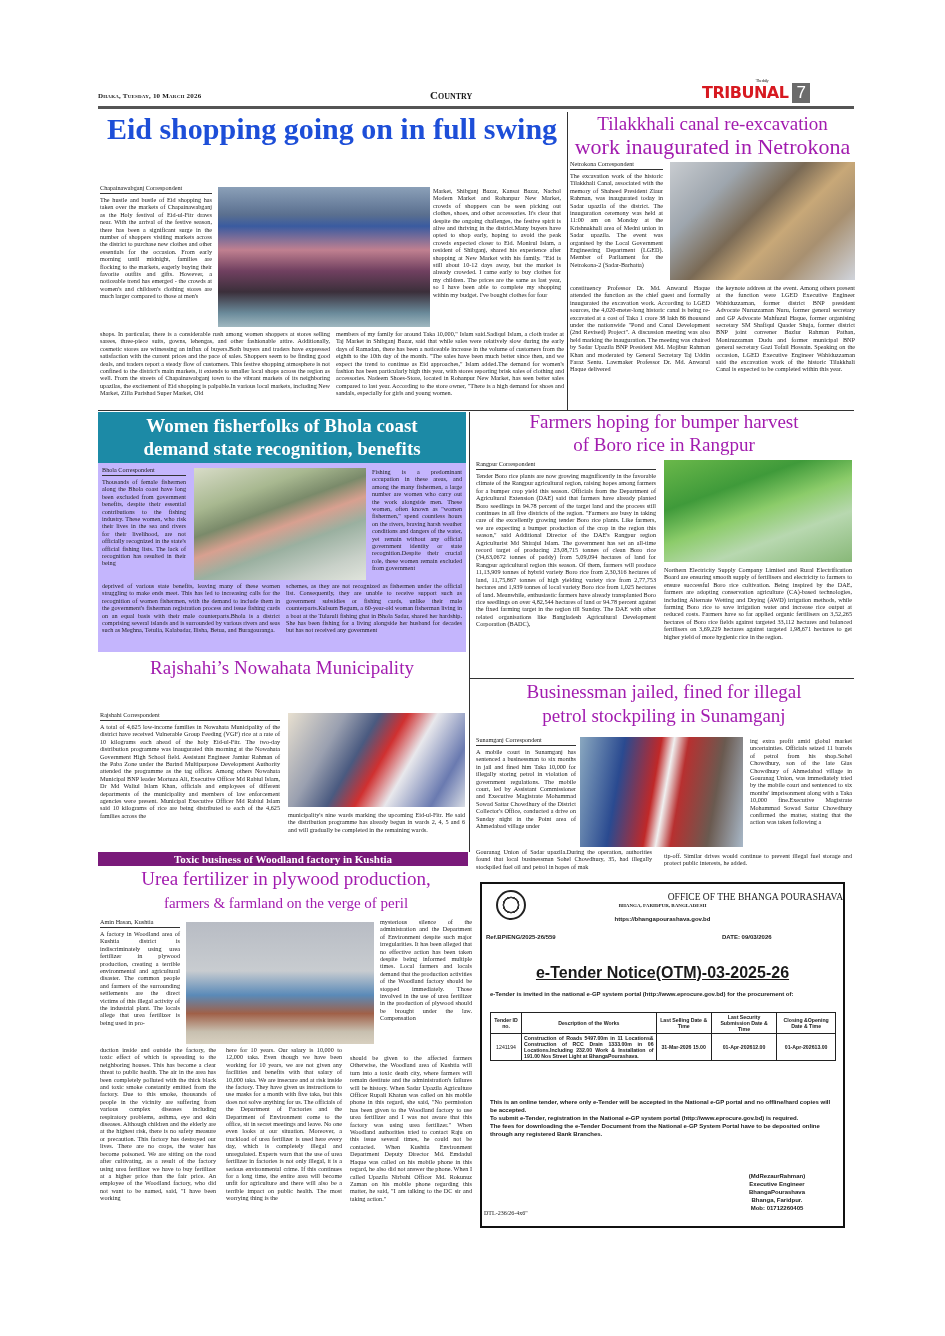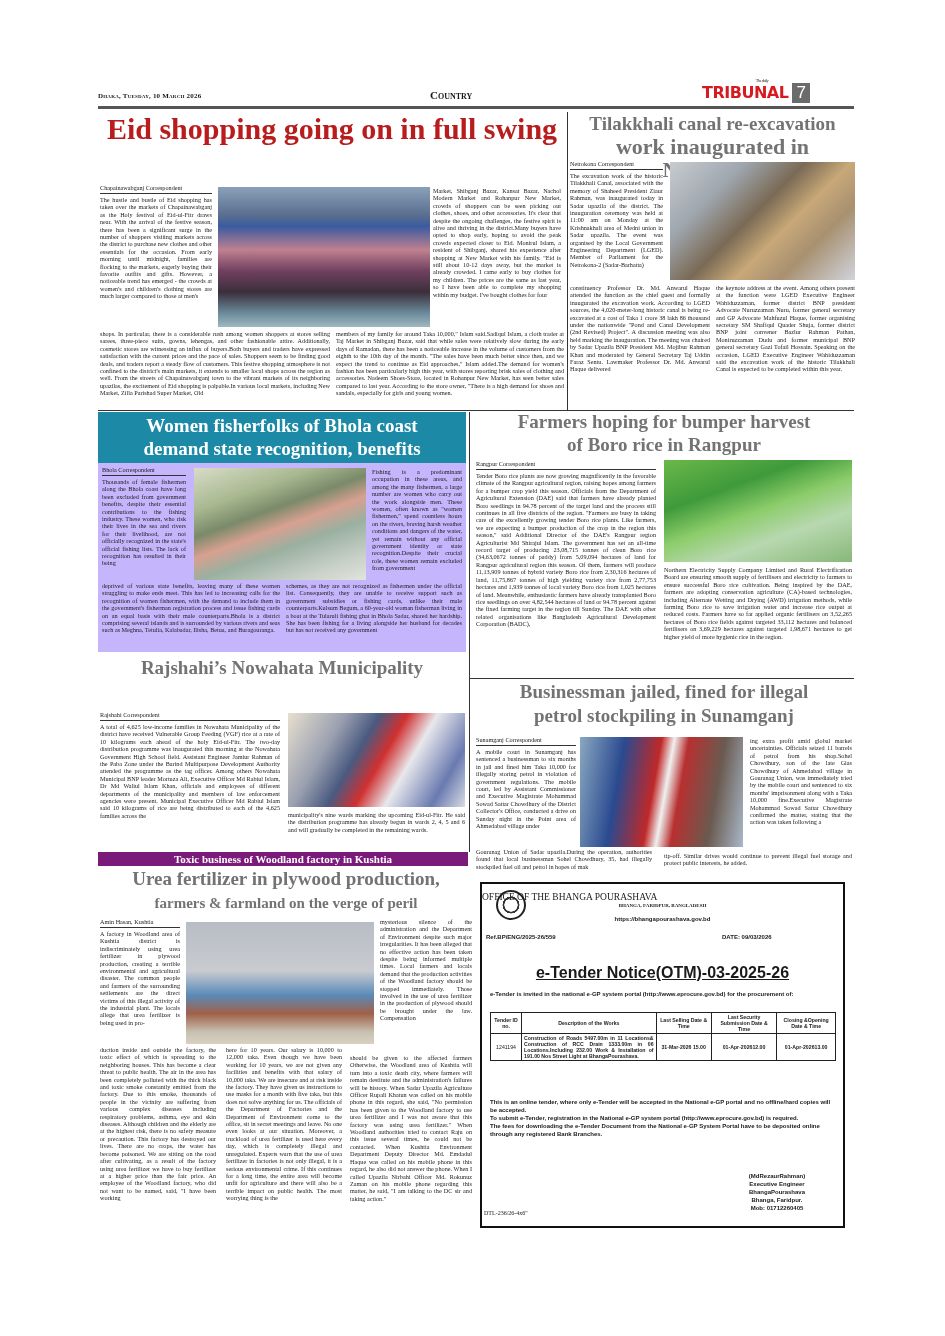--- a/index.html
+++ b/index.html
@@ -1,22 +1,22 @@
 <!DOCTYPE html>
 <html><head>
 <meta charset="utf-8">
 <style>
   * { box-sizing: border-box; margin: 0; padding: 0; }
   html, body { width: 945px; height: 1336px; background: #ffffff; overflow: hidden; }
   body { font-family: "Liberation Serif", serif; color: #1a1a1a; position: relative; }
   .abs { position: absolute; }
   .txt { font-size: 6.2px; line-height: 7.4px; text-align: justify; color: #222; font-family: "Liberation Serif", serif; }
   .byline { font-size: 6.2px; line-height: 8px; border-bottom: 1px solid #333; padding-bottom: 1px; margin-bottom: 2px; color: #222; }
-  .headline-red { color: #b91c1c; font-weight: bold; font-family: "Liberation Serif", serif; text-align: center; }
-  .headline { color: #737373; font-family: "Liberation Serif", serif; text-align: center; font-weight: bold; }
+  .headline-red { color: #1d4ed8; font-weight: bold; font-family: "Liberation Serif", serif; text-align: center; }
+  .headline { color: #a21caf; font-family: "Liberation Serif", serif; text-align: center; font-weight: normal; }
   .photo { position: absolute; overflow: hidden; }
   .vrule { position: absolute; width: 1px; background: #333; }
   .hrule { position: absolute; height: 1px; background: #333; }
 
   
   .mast-date { font-size: 7px; font-variant: small-caps; font-weight: bold; letter-spacing: 0.2px; }
   .mast-section { font-size: 11px; font-variant: small-caps; font-weight: bold; }
   .logo { display: flex; }
   .logo-word { font-family: "DejaVu Sans", sans-serif; font-weight: bold; font-size: 16px; color: #d71920; letter-spacing: -0.5px; position: relative; }
   .logo-daily { position: absolute; top: -5px; right: 20px; font-size: 4.5px; color: #333; font-family: "Liberation Serif", serif; font-weight: normal; }
@@ -172,21 +172,21 @@
   <div class="abs" style="left:282px;top:52px;width:92px;">
     <div class="txt">mysterious silence of the administration and the Department of Environment despite such major irregularities. It has been alleged that no effective action has been taken despite being informed multiple times. Local farmers and locals demand that the production activities of the Woodland factory should be stopped immediately. Those involved in the use of urea fertilizer in the production of plywood should be brought under the law. Compensation</div>
   </div>
   <div class="abs" style="left:252px;top:188px;width:122px;">
     <div class="txt">should be given to the affected farmers Otherwise, the Woodland area of Kushtia will turn into a toxic death city, where farmers will remain destitute and the administration's failures will be history. When Sadar Upazila Agriculture Officer Rupali Khatun was called on his mobile phone in this regard, she said, "No permission has been given to the Woodland factory to use urea fertilizer and I was not aware that this factory was using urea fertilizer." When Woodland authorities tried to contact Raju on this issue several times, he could not be contacted. When Kushtia Environment Department Deputy Director Md. Emdadul Haque was called on his mobile phone in this regard, he also did not answer the phone. When I called Upazila Nirbahi Officer Md. Rokunuz Zaman on his mobile phone regarding this matter, he said, "I am talking to the DC sir and taking action."</div>
   </div>
 </div>
 
 <div class="tender" style="left:480px;top:882px;width:365px;height:346px;">
   <div class="abs" style="left:14px;top:6px;width:30px;height:30px;border-radius:50%;border:2px solid #222;background:radial-gradient(circle,#fff 35%,#333 37%,#333 45%,#fff 47%);"></div>
-  <div class="abs" style="left:0;top:8px;width:100%;text-align:left;font-family:'Liberation Serif',serif;font-size:9.5px;">OFFICE OF THE  BHANGA POURASHAVA</div>
+  <div class="abs" style="left:0;top:8px;width:100%;text-align:right;font-family:'Liberation Serif',serif;font-size:9.5px;">OFFICE OF THE  BHANGA POURASHAVA</div>
   <div class="abs" style="left:0;top:19px;width:100%;text-align:center;font-family:'Liberation Serif',serif;font-size:5px;font-weight:bold;">BHANGA, FARIDPUR, BANGLADESH</div>
   <div class="abs" style="left:0;top:32px;width:100%;text-align:center;font-size:6px;font-weight:bold;">https://bhangapourashava.gov.bd</div>
   <div class="abs" style="left:4px;top:50px;font-size:6px;font-weight:bold;">Ref.BP/ENG/2025-26/559</div>
   <div class="abs" style="left:240px;top:50px;font-size:6px;font-weight:bold;">DATE: 09/03/2026</div>
   <div class="abs" style="left:0;top:80px;width:100%;text-align:center;font-size:16px;font-weight:bold;text-decoration:underline;">e-Tender Notice(OTM)-03-2025-26</div>
   <div class="abs" style="left:8px;top:106px;width:346px;font-size:6px;font-weight:bold;line-height:8px;text-align:justify;">e-Tender is invited in the national e-GP system portal (http://www.eprocure.gov.bd) for the procurement of:</div>
   <div class="abs" style="left:8px;top:128px;width:346px;">
     <table>
       <thead>
         <tr>

